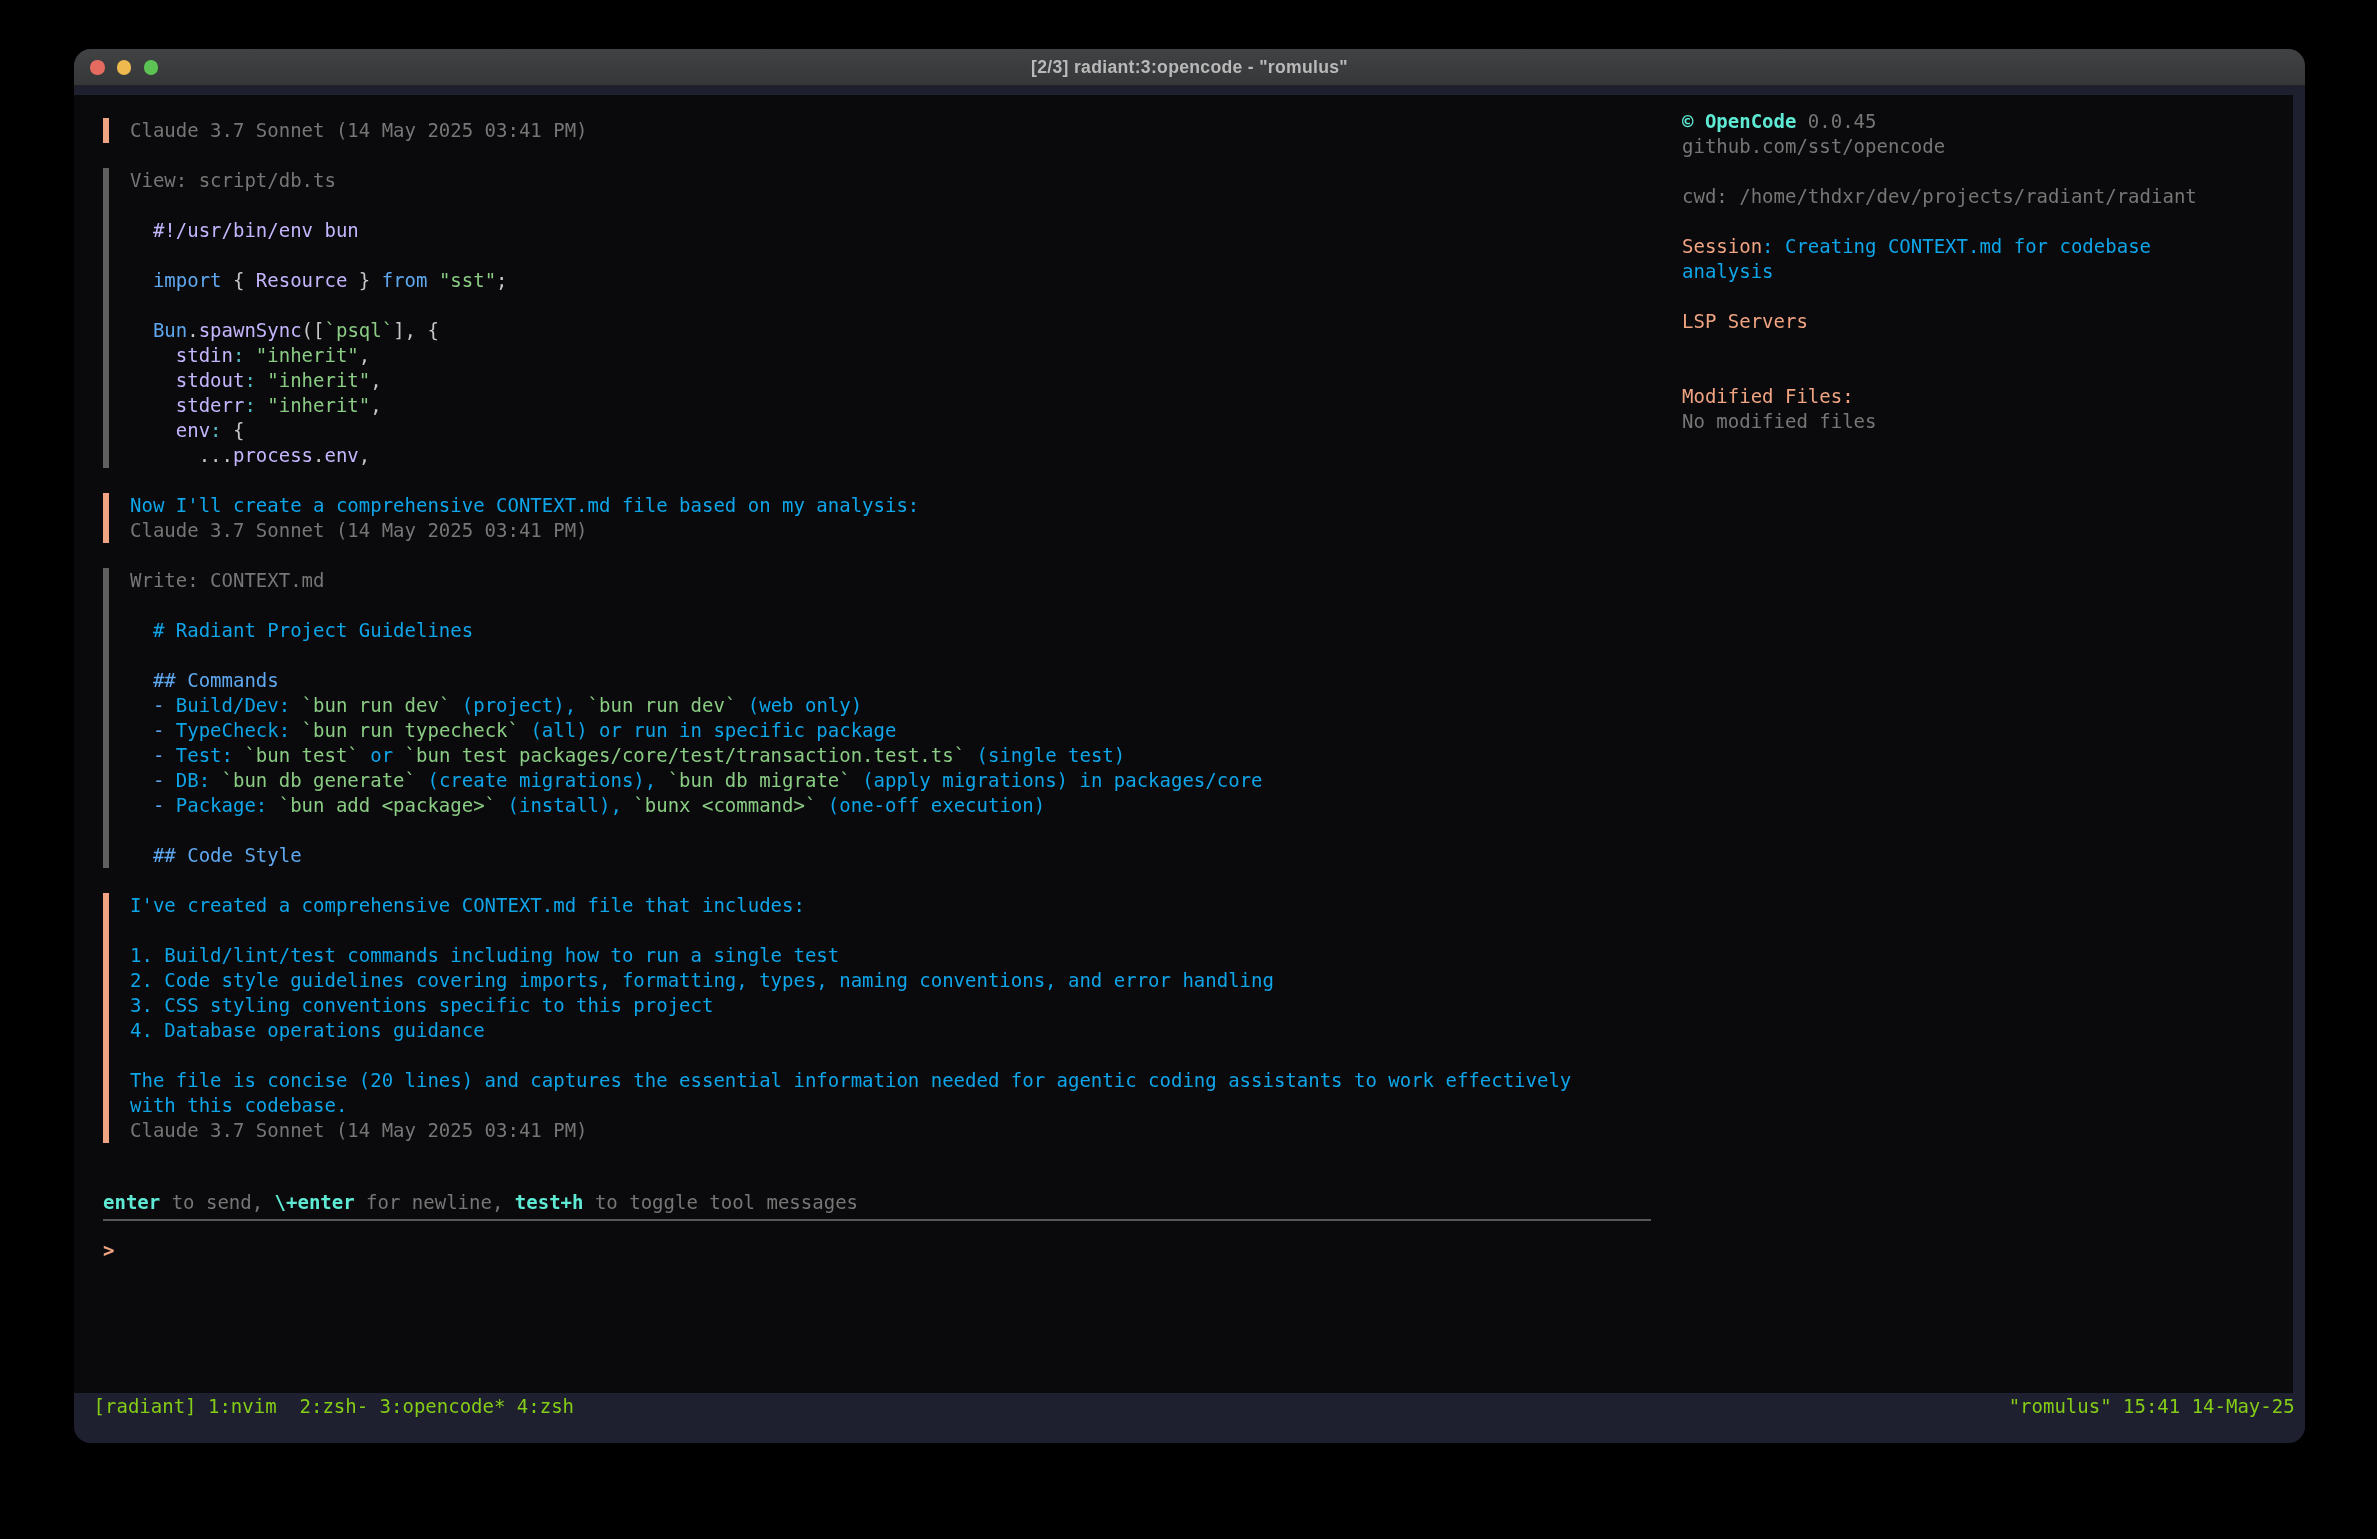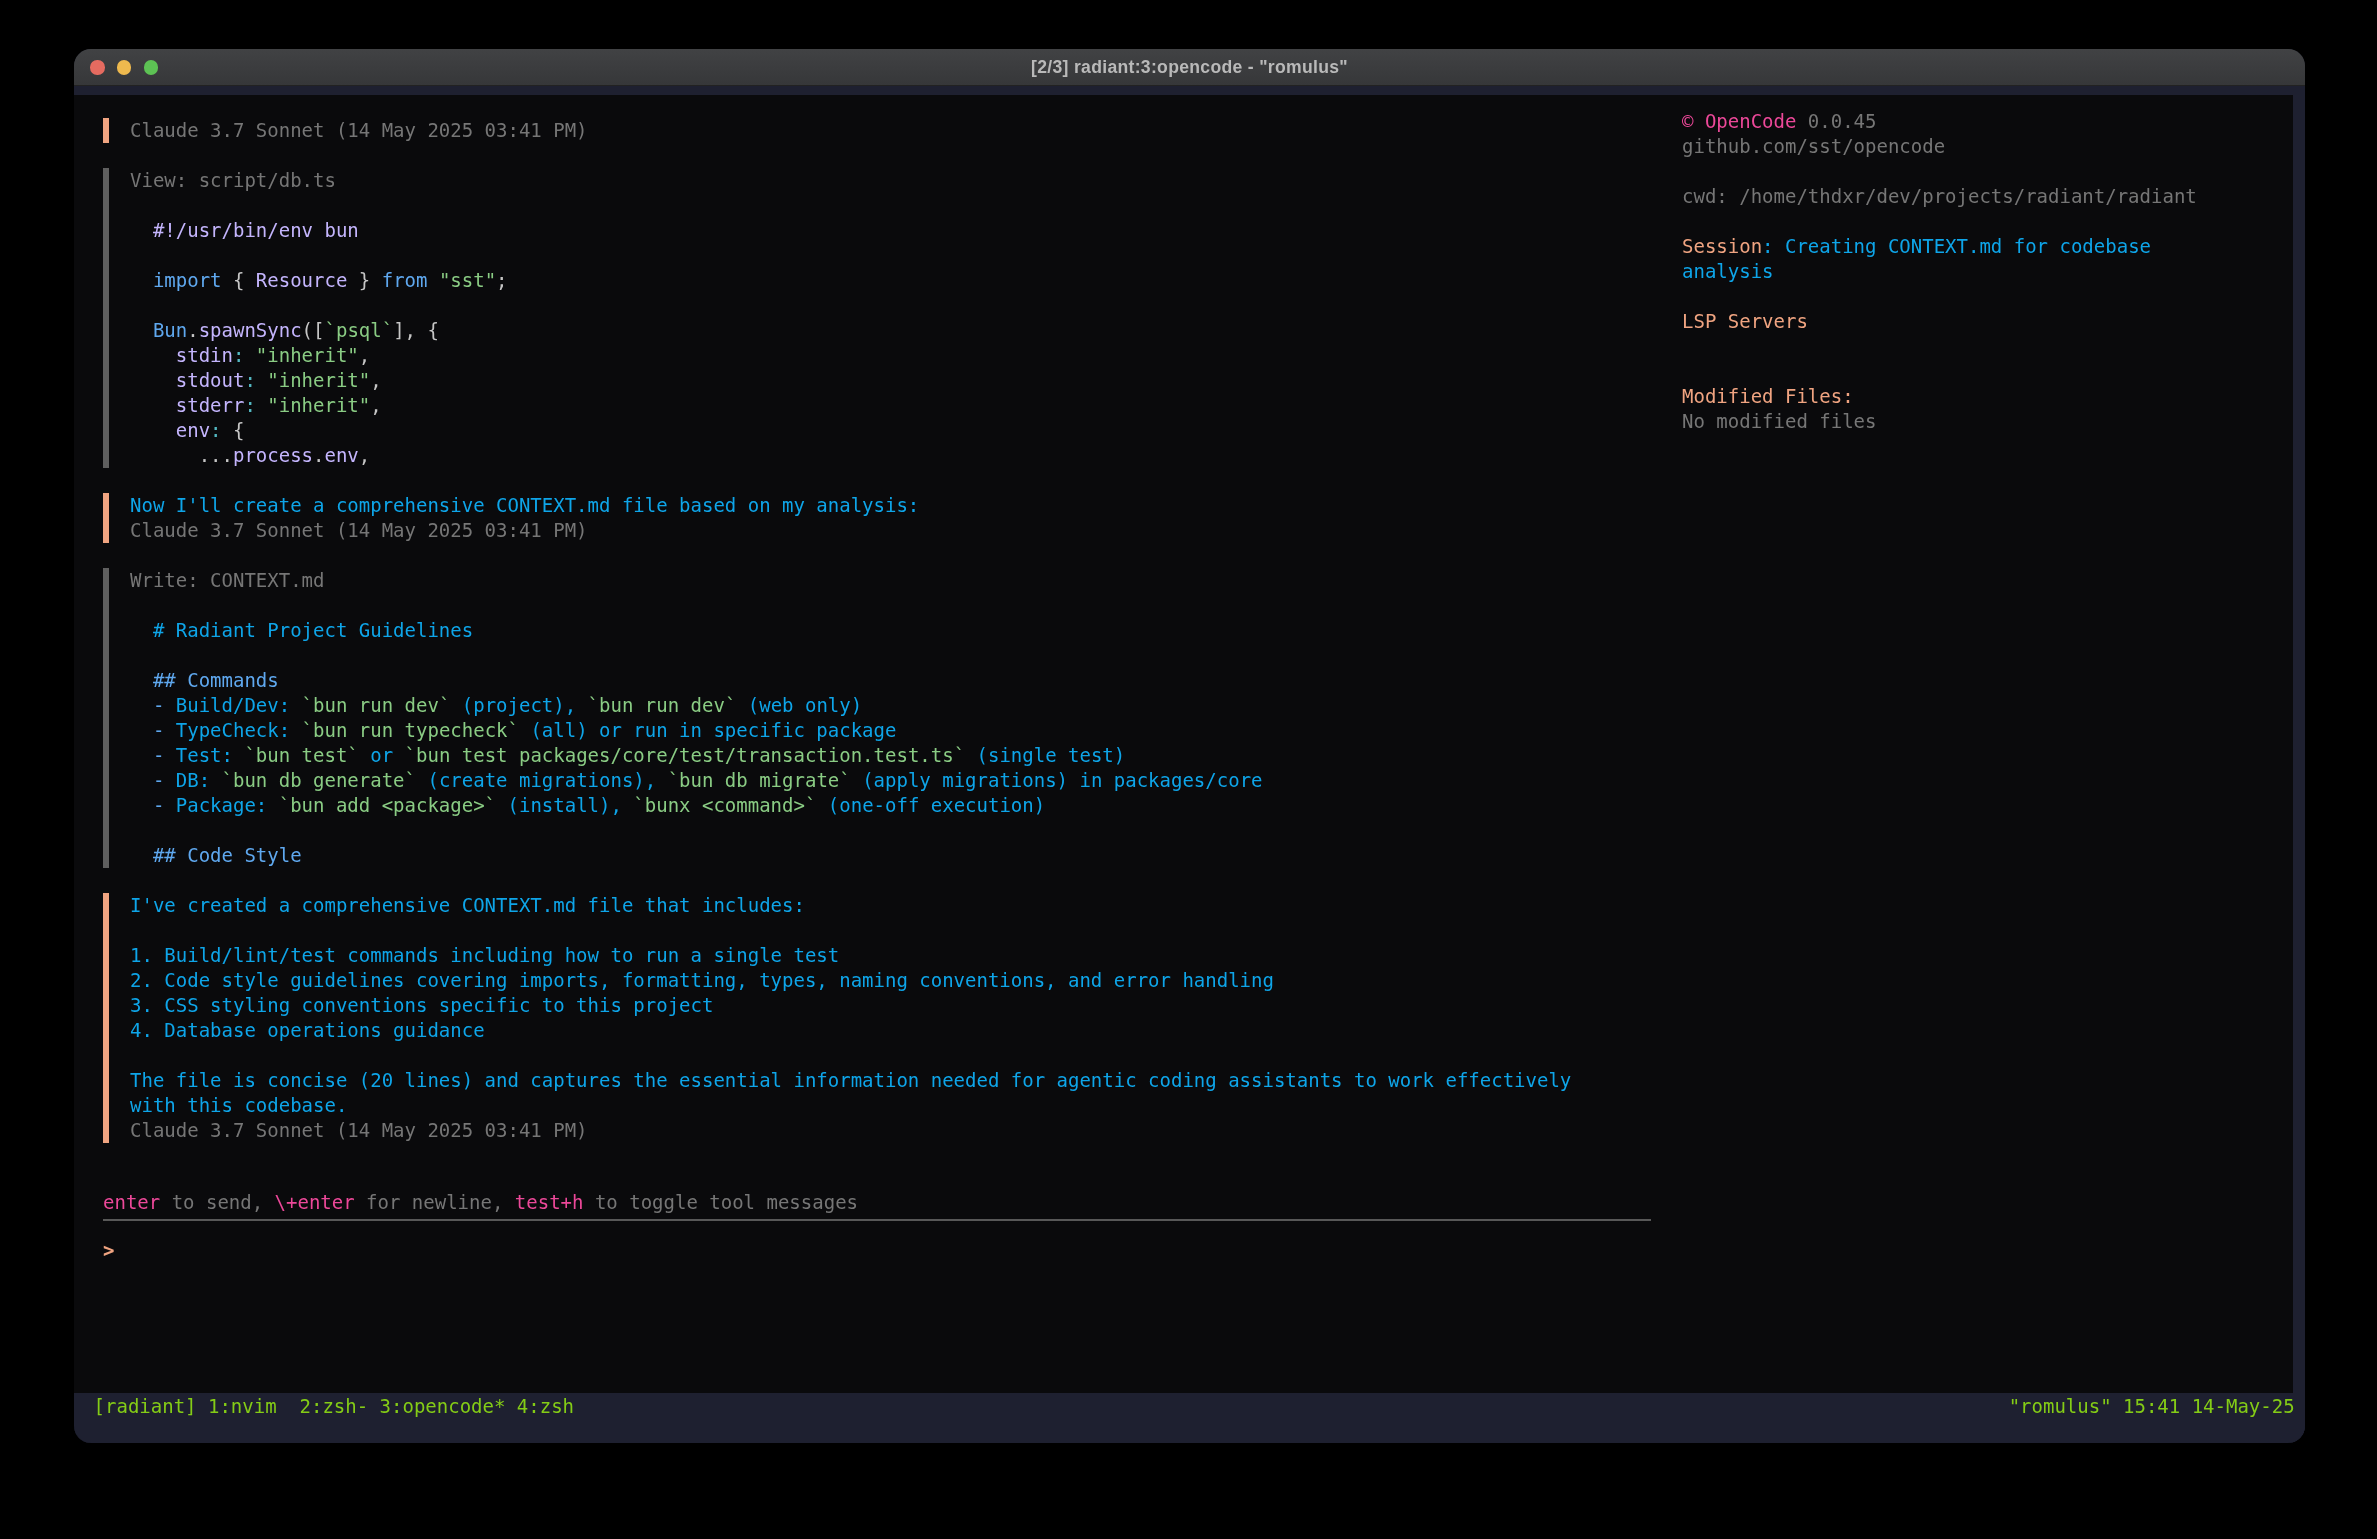--- a/index.html
+++ b/index.html
@@ -25,21 +25,21 @@
 
   
   .transcript{position:absolute;left:29px;top:23px}
   .block{border-left:6.5px solid transparent;padding-left:21px;margin-bottom:25px}
   .block.assistant{border-color:#f0a481}
   .block.tool{border-color:#5f5f5f}
   .line{height:25px;white-space:pre}
 
   .c-dim{color:#767676}
   .c-fg{color:#0ea5e9}
-  .c-fgb{color:#ec4899;font-weight:normal}
+  .c-fgb{color:#5eead4;font-weight:bold}
   .c-pink{color:#c4b5fd}
   .c-blue{color:#5fa8ef}
   .c-green{color:#8acc84}
   .c-cyan{color:#53b8c2}
   .c-punct{color:#c6c6c6}
   .c-orange{color:#f0a481}
   .c-orangeb{color:#f0a481;font-weight:normal}
 
   
   .editor{position:absolute;left:29px;top:1095px;width:1548px}

